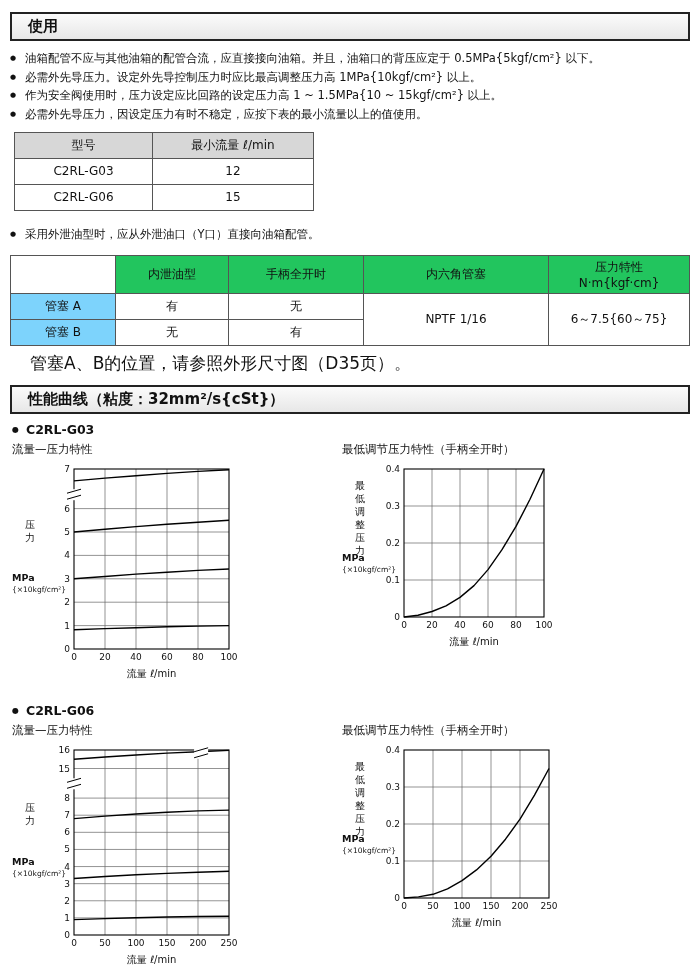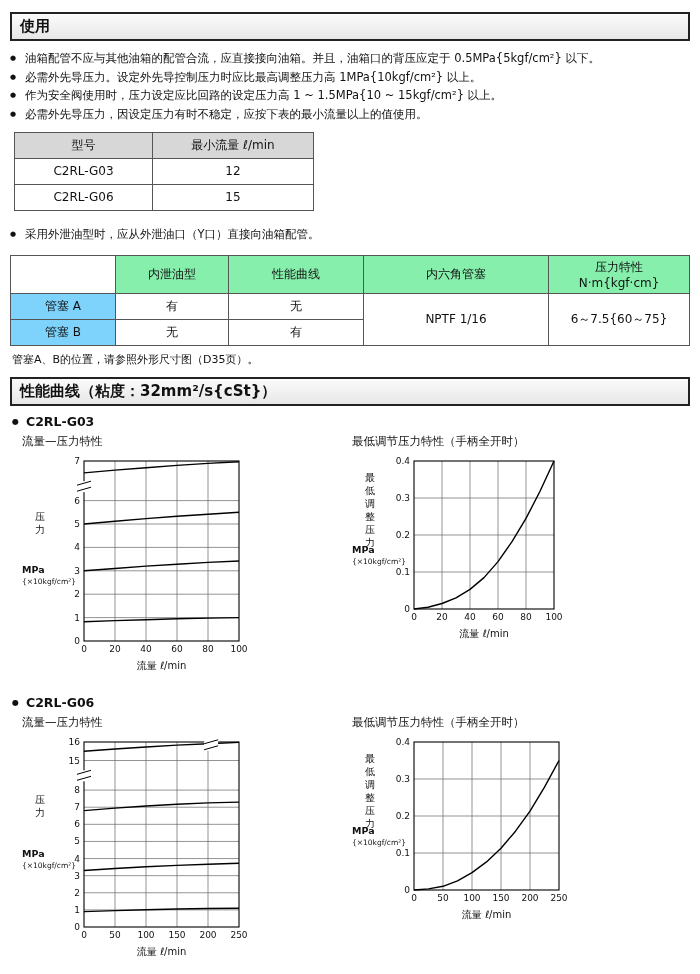--- a/index.html
+++ b/index.html
@@ -1,35 +1,35 @@
 <!DOCTYPE html>
 <html><head>
 <meta charset="utf-8">
 <style>
   html,body{margin:0;padding:0;background:#fff;color:#111;
     font-family:"DejaVu Sans","Liberation Sans",sans-serif;}
   .page{width:700px;height:974px;box-sizing:border-box;padding:8px 10px;overflow:hidden;background:#fff;}
   .sec-header{border:2px solid #222;background:linear-gradient(#fbfbfb,#e7e7e7);
-    font-weight:bold;font-size:15px;padding:3px 8px;margin:4px 0 8px;}
+    font-weight:bold;font-size:15px;padding:3px 16px;margin:4px 0 8px;}
   .bullets{list-style:none;margin:2px 0 8px;padding:0;font-size:11.5px;line-height:1.62;}
   .bullets li{padding-left:15px;position:relative;}
   .dot{position:absolute;left:0;top:4px;font-size:7px;}
   .cont{font-size:11.5px;line-height:1.6;margin:0 0 12px 15px;}
   table{border-collapse:collapse;font-size:12px;}
   th,td{border:1px solid #555;text-align:center;padding:3px 6px;height:19px;}
   .t1{width:300px;margin:8px 0 14px 4px;padding-left:42px;}
   .t1 th{background:#d7d7d7;font-weight:normal;}
   .t1 .col-model{width:125px;}
   .t2{width:680px;margin:8px 0 6px;}
-  .t2 th{background:#86efac;font-weight:normal;}
+  .t2 th{background:#22c55e;font-weight:normal;}
   .t2 .rowlabel{background:#7dd3fc;font-weight:normal;}
-  .note{font-size:11px;margin:4px 0 10px 2px;}
+  .note{font-size:17px;margin:4px 0 10px 20px;}
   .model-label{font-size:12.5px;font-weight:bold;margin:6px 0 2px 2px;position:relative;padding-left:14px;}
   .model-label .dot{top:3px;font-size:8px;}
-  .charts-row{display:flex;align-items:flex-start;margin-bottom:4px;justify-content:flex-end;}
+  .charts-row{display:flex;align-items:flex-start;margin-bottom:4px;}
   .chart-block-left{width:330px;}
   .chart-block-right{width:340px;}
   .chart-title{font-size:11.5px;margin:3px 0 0 2px;}
   svg text{fill:#111;font-family:"DejaVu Sans","Liberation Sans",sans-serif;}
 </style>
 </head>
 <body>
 
 <div class="page">
 
@@ -75,21 +75,21 @@
       <span class="dot">●</span>
       </li>
   </ul>
   <div class="cont">采用外泄油型时，应从外泄油口（Y口）直接向油箱配管。</div>
 
   <table class="t2">
     <thead>
       <tr>
         <th style="width:92px;background:#fff;"></th>
         <th style="width:100px;">内泄油型</th>
-        <th style="width:122px;">性能曲线</th>
+        <th style="width:122px;">手柄全开时</th>
         <th style="width:172px;">内六角管塞</th>
         <th>压力特性 N·m{kgf·cm}</th>
       </tr>
     </thead>
     <tbody>
       <tr>
         <td class="rowlabel">管塞 A</td>
         <td>有</td>
         <td>无</td>
         <td rowspan="2">NPTF 1/16</td>

